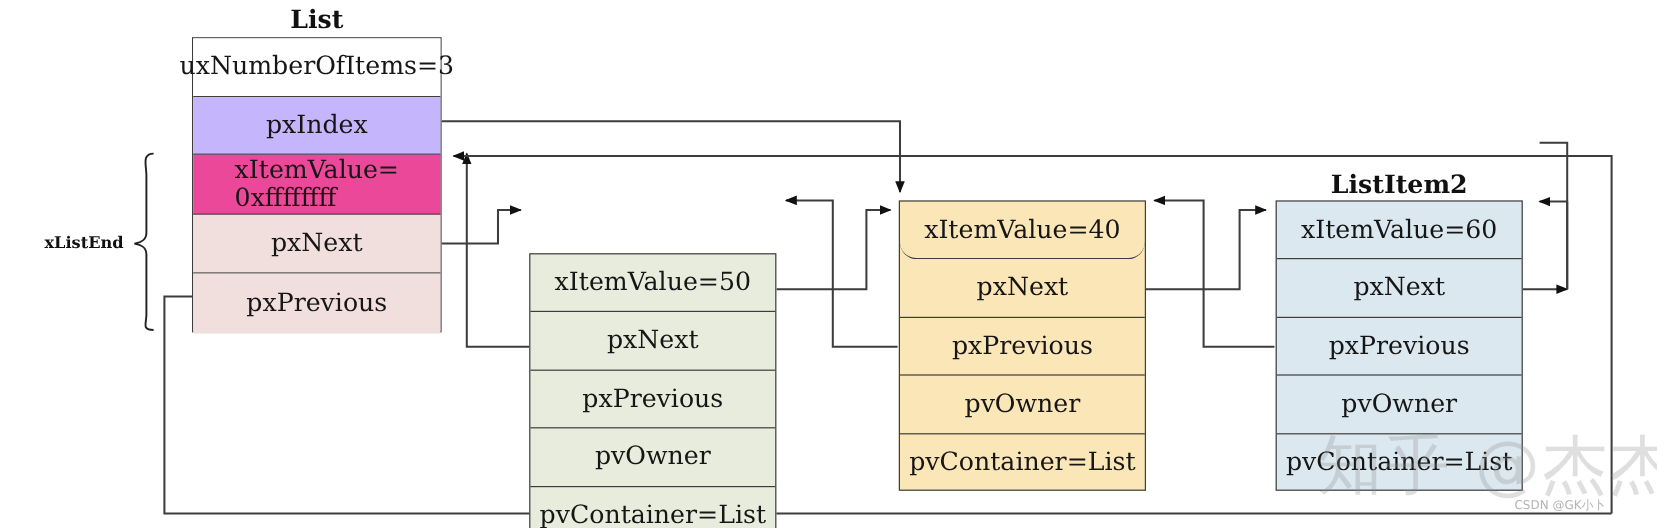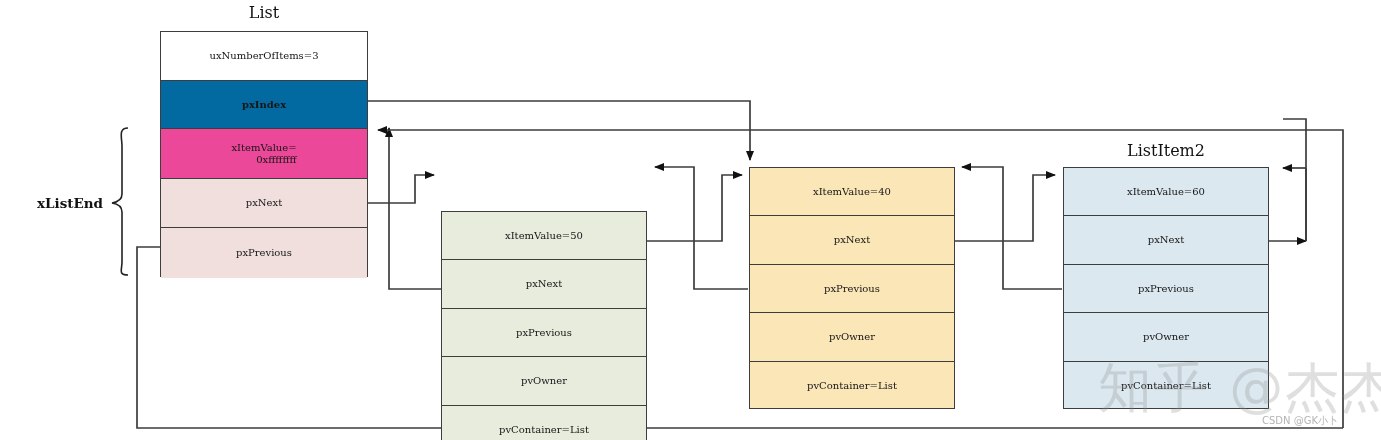--- a/index.html
+++ b/index.html
@@ -9,33 +9,34 @@
     background:#ffffff;
     font-family:"DejaVu Serif", serif;
     overflow:hidden;
   }
   svg.wires{position:absolute;left:0;top:0;width:1381px;height:440px;}
   .box{position:absolute;box-sizing:border-box;border:1.6px solid #3d3d3d;}
   .row{
     box-sizing:border-box;
     border-bottom:1.6px solid #3d3d3d;
     display:flex;align-items:center;justify-content:center;
-    text-align:right;
-    font-size:10px;
+    text-align:left;
+    font-size:21px;
     color:#161616;
     line-height:1.12;
     white-space:pre-line;
   }
   .row:last-child{border-bottom:none;}
   .title{
     position:absolute;
-    font-size:16px;
+    font-size:21px;
     color:#111;
     text-align:center;
     white-space:nowrap;
+    font-weight:bold;
   }
   .bracket-label{
     position:absolute;
     font-size:13.5px;
     color:#111;
     white-space:nowrap;
   }
   
   .wm-zhihu{
     position:absolute;
@@ -99,39 +100,39 @@
       <path d="M1306,168 L1306,241"></path>
     </g>
   </svg>
 
   <div class="bracket-label" style="left:37px;top:195px;font-weight:bold;">xListEnd</div>
 
   <div class="title" style="left:160px;top:3px;width:208px;">List</div>
 
   <div class="box" style="left:160px;top:31px;width:208px;height:246px;background:#ffffff;">
     <div class="row" style="height:49px;background:#ffffff;">uxNumberOfItems=3</div>
-    <div class="row" style="height:48px;background:#0369a1;font-weight:bold;">pxIndex</div>
+    <div class="row" style="height:48px;background:#c4b5fd;">pxIndex</div>
     <div class="row" style="height:50px;background:#ec4899;">xItemValue=
 0xffffffff</div>
     <div class="row" style="height:49px;background:#f0dfdc;">pxNext</div>
     <div class="row" style="height:50px;background:#f0dfdc;">pxPrevious</div>
   </div>
 
 
   <div class="box" style="left:441px;top:167px;width:206px;height:242px;background:#e8ecdd;margin-top:44px;">
     <div class="row" style="height:48.4px;">xItemValue=50</div>
     <div class="row" style="height:48.4px;">pxNext</div>
     <div class="row" style="height:48.4px;">pxPrevious</div>
     <div class="row" style="height:48.4px;">pvOwner</div>
     <div class="row" style="height:48.4px;">pvContainer=List</div>
   </div>
 
 
   <div class="box" style="left:749px;top:167px;width:206px;height:242px;background:#fbe6b8;">
-    <div class="row" style="height:48.4px;">xItemValue=40</div>
+    <div class="row" style="height:48.4px;border-radius:14px;">xItemValue=40</div>
     <div class="row" style="height:48.4px;">pxNext</div>
     <div class="row" style="height:48.4px;">pxPrevious</div>
     <div class="row" style="height:48.4px;">pvOwner</div>
     <div class="row" style="height:48.4px;">pvContainer=List</div>
   </div>
 
   <div class="title" style="left:1063px;top:141px;width:206px;">ListItem2</div>
 
   <div class="box" style="left:1063px;top:167px;width:206px;height:242px;background:#dbe8ef;">
     <div class="row" style="height:48.4px;">xItemValue=60</div>

